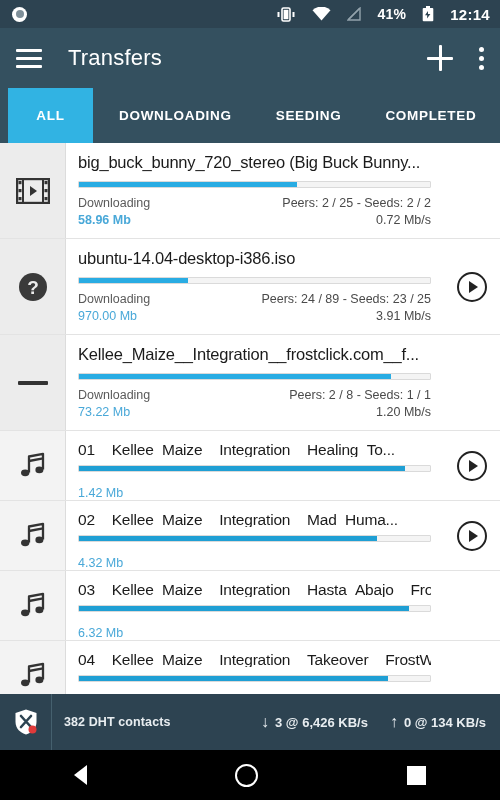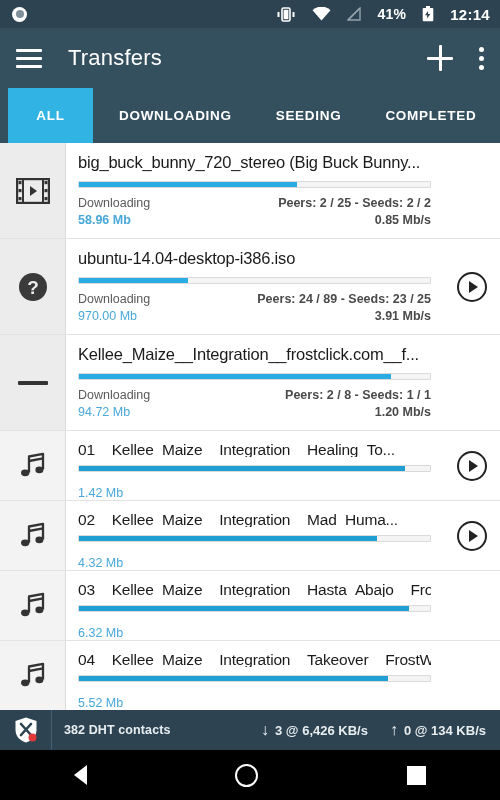--- a/index.html
+++ b/index.html
@@ -79,21 +79,21 @@
   .row.short .title { font-size: 15.5px; }
   .bar {
     height: 7px; background: #f4f4f4; border: 1px solid #dadada;
     margin-top: 9px; position: relative; border-radius: 1px;
   }
   .row.short .bar { margin-top: 8px; }
   .bar > span { position: absolute; left: 0; top: 0; bottom: 0; background: #1f9fd4; display: block; }
   .row.tall .bar > span { background: #29ace3; }
   .meta { display: flex; margin-top: 8px; }
   .meta-l { display: flex; flex-direction: column; }
-  .meta-r { display: flex; flex-direction: column; align-items: flex-end; margin-left: auto; text-align: right; font-weight: bold; }
+  .meta-r { display: flex; flex-direction: column; align-items: flex-end; margin-left: auto; text-align: right; }
   .status { font-size: 12.5px; color: #5a5a5a; }
   .size { font-size: 12.5px; color: #49a8d8; margin-top: 3px; }
   .peers { font-size: 12.5px; color: #4a4a4a; }
   .speed { font-size: 12.5px; color: #4a4a4a; margin-top: 3px; }
   .row.short .size { margin-top: 6px; }
   .playbtn {
     width: 56px; flex: 0 0 56px; display: flex; align-items: center; justify-content: center;
     cursor: pointer;
   }
   .playcircle {
@@ -101,21 +101,21 @@
     display: flex; align-items: center; justify-content: center;
   }
   .playcircle::after {
     content: ""; width: 0; height: 0; margin-left: 3px;
     border-left: 9px solid #222; border-top: 6px solid transparent; border-bottom: 6px solid transparent;
   }
   .spacer { width: 56px; flex: 0 0 56px; }
 
   
   .bottombar {
-    height: 40px; background: #2d4351; color: #e8edf0; display: flex; align-items: center;
+    height: 56px; background: #2d4351; color: #e8edf0; display: flex; align-items: center;
     flex: 0 0 auto; font-size: 12.5px; font-weight: bold;
   }
   .shield { width: 52px; display: flex; align-items: center; justify-content: center;
     border-right: 1px solid #45606e; height: 100%; }
   .dht { padding-left: 12px; letter-spacing: .1px; }
   .rates { margin-left: auto; display: flex; align-items: center; gap: 22px; padding-right: 14px; }
   .rate { display: flex; align-items: center; gap: 6px; font-size: 13px; }
   .arrow { font-size: 16px; line-height: 1; }
 
   
@@ -211,21 +211,21 @@
           <div class="bar">
             <span style="width: 62%;"></span>
           </div>
           <div class="meta">
             <div class="meta-l">
               <div class="status">Downloading</div>
               <div class="size" style="color: rgb(73, 168, 216); font-weight: bold;">58.96 Mb</div>
             </div>
             <div class="meta-r">
               <div class="peers">Peers: 2 / 25  -  Seeds: 2 / 2</div>
-              <div class="speed">0.85 Mb/s</div>
+              <div class="speed">0.72 Mb/s</div>
             </div>
           </div>
         </div>
         <div class="spacer"></div>
       </div>
       <div class="row tall">
         <div class="rowicon">
           <svg width="30" height="30" viewBox="0 0 30 30">
             <circle cx="15" cy="15" r="14" fill="#3a3a3a"></circle>
             <text x="15" y="22" font-family="Liberation Sans, sans-serif" font-size="19" font-weight="bold" fill="#ececec" text-anchor="middle">?</text>
@@ -258,21 +258,21 @@
           </svg>
         </div>
         <div class="rowbody">
           <div class="title">Kellee_Maize__Integration__frostclick.com__f...</div>
           <div class="bar">
             <span style="width: 89%;"></span>
           </div>
           <div class="meta">
             <div class="meta-l">
               <div class="status">Downloading</div>
-              <div class="size" style="color: rgb(73, 168, 216);">94.72 Mb</div>
+              <div class="size" style="color: rgb(73, 168, 216);">73.22 Mb</div>
             </div>
             <div class="meta-r">
               <div class="peers">Peers: 2 / 8  -  Seeds: 1 / 1</div>
               <div class="speed">1.20 Mb/s</div>
             </div>
           </div>
         </div>
         <div class="spacer"></div>
       </div>
       <div class="row short">

